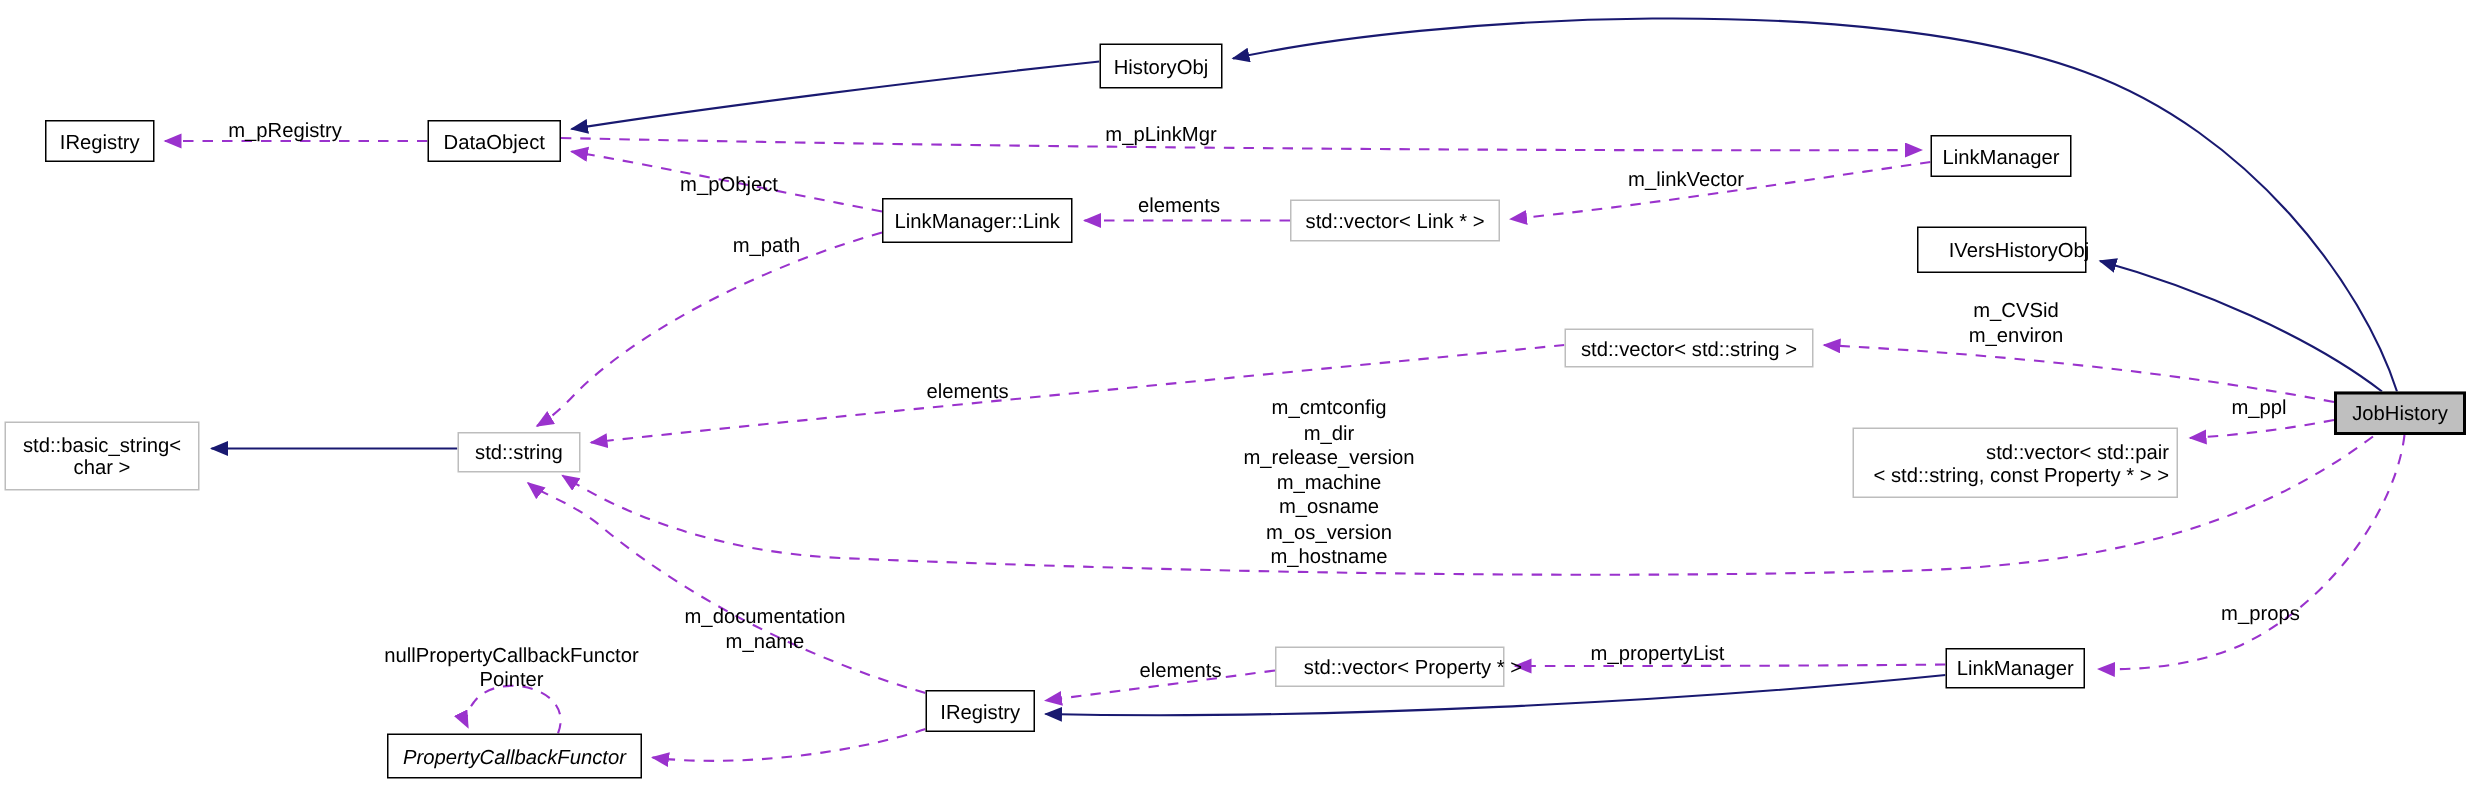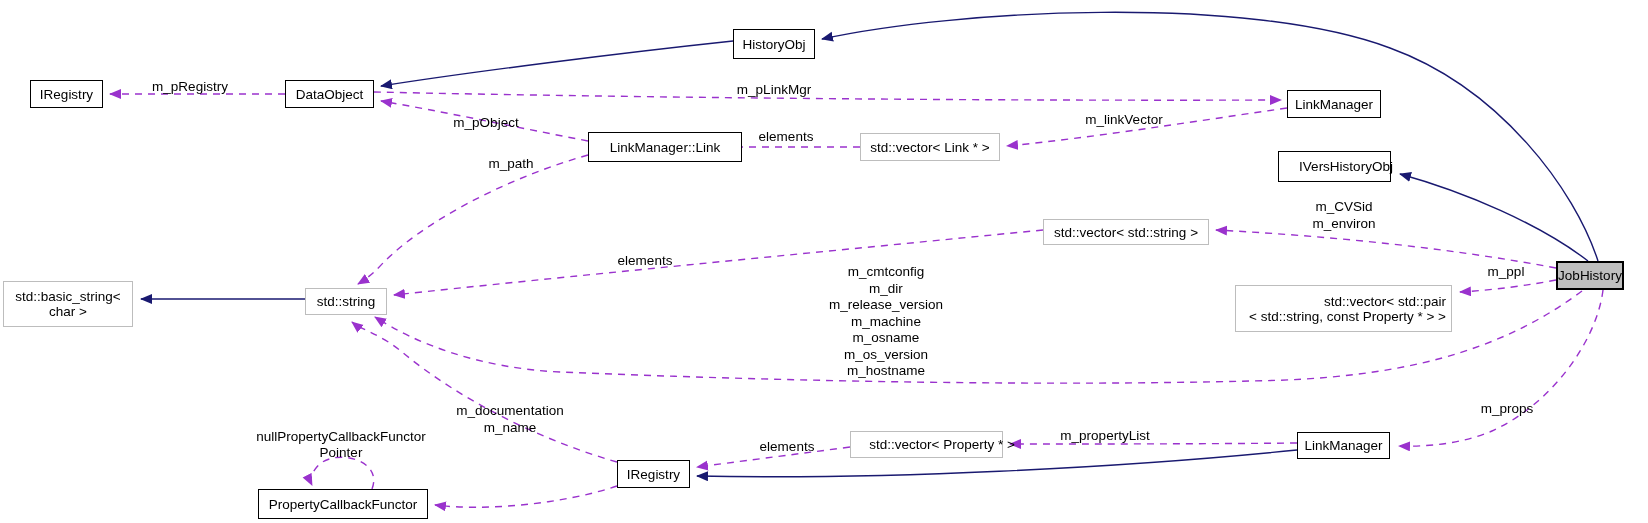--- a/index.html
+++ b/index.html
@@ -88,21 +88,21 @@
   </div>
 
   <div class="node" style="left:285px;top:80px;width:89px;height:28px;">
     <span>DataObject</span>
   </div>
 
   <div class="node" style="left:733px;top:29px;width:82px;height:30px;">
     <span>HistoryObj</span>
   </div>
 
-  <div class="node" style="left:588px;top:132px;width:154px;height:30px;">
+  <div class="node" style="left:588px;top:132px;width:127px;height:30px;">
     <span>LinkManager::Link</span>
   </div>
 
   <div class="node external" style="left:860px;top:133px;width:140px;height:28px;">
     <span>std::vector&lt; Link * &gt;</span>
   </div>
 
   <div class="node" style="left:1287px;top:90px;width:94px;height:28px;">
     <span>LinkManager</span>
   </div>
@@ -122,37 +122,37 @@
 
   <div class="node external" style="left:305px;top:288px;width:82px;height:27px;">
     <span>std::string</span>
   </div>
 
   <div class="node external multiline leftalign" style="left:1235px;top:285px;width:217px;height:47px;padding-left:12px;">
     <span>std::vector&lt; std::pair</span>
     <span>&lt; std::string, const Property * &gt; &gt;</span>
   </div>
 
-  <div class="node current" style="left:1556px;top:261px;width:68px;height:29px;">
+  <div class="node current" style="left:1556px;top:261px;width:88px;height:29px;">
     <span>JobHistory</span>
   </div>
 
   <div class="node" style="left:617px;top:460px;width:73px;height:28px;">
     <span>IRegistry</span>
   </div>
 
   <div class="node external" style="left:850px;top:431px;width:153px;height:27px;padding-left:36px;">
     <span>std::vector&lt; Property * &gt;</span>
   </div>
 
   <div class="node" style="left:1297px;top:432px;width:93px;height:27px;">
     <span>LinkManager</span>
   </div>
 
-  <div class="node" style="left:258px;top:489px;width:170px;height:30px;">
+  <div class="node" style="left:258px;top:489px;width:170px;height:30px;font-style:italic;">
     <span>PropertyCallbackFunctor</span>
   </div>
 
   <div class="elabel" style="left:190px;top:78px;">m_pRegistry</div>
 
   <div class="elabel" style="left:774px;top:81px;">m_pLinkMgr</div>
 
   <div class="elabel" style="left:1124px;top:111px;">m_linkVector</div>
 
   <div class="elabel" style="left:786px;top:128px;">elements</div>

